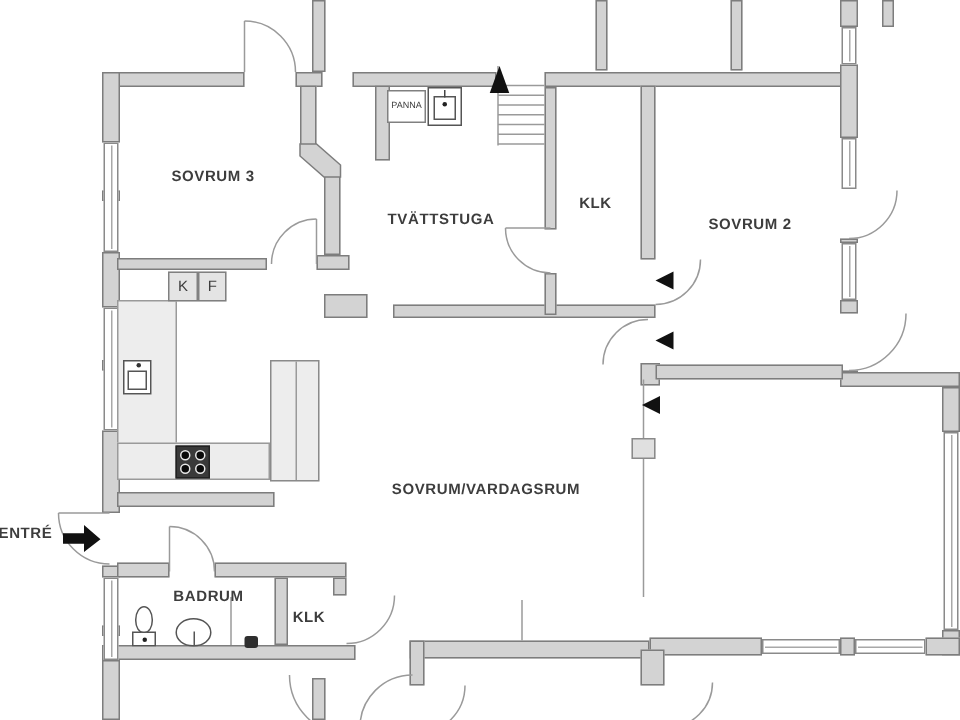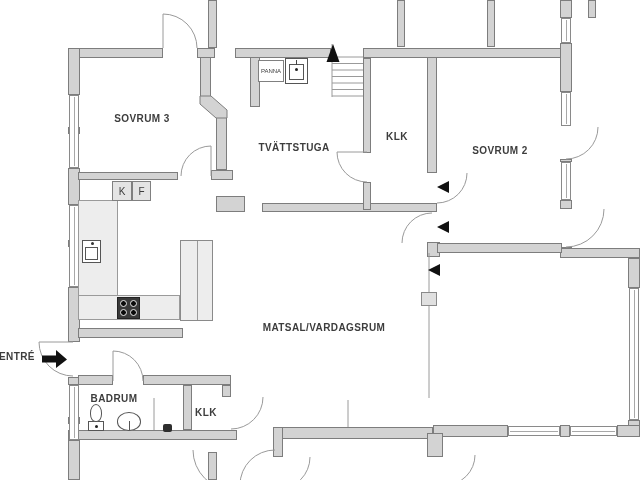--- a/index.html
+++ b/index.html
@@ -135,22 +135,22 @@
   <div class="fixture" style="left:90px;top:404px;width:12px;height:18px;border:1px solid #555;background:#fff;border-radius:50% 50% 45% 45%;"></div>
   <div class="fixture" style="left:117px;top:412px;width:24px;height:19px;border:1px solid #555;background:#fff;border-radius:50% 50% 48% 48%;">
     <div class="fixture" style="left:11px;top:8px;width:1px;height:9px;background:#555;"></div>
   </div>
   <div class="fixture" style="left:163px;top:424px;width:9px;height:8px;background:#2e2e2e;border-radius:2px;"></div>
 
   <div class="lbl" style="left:142px;top:118px;">SOVRUM 3</div>
   <div class="lbl" style="left:294px;top:147px;">TVÄTTSTUGA</div>
   <div class="lbl" style="left:397px;top:136px;">KLK</div>
   <div class="lbl" style="left:500px;top:150px;">SOVRUM 2</div>
-  <div class="lbl" style="left:324px;top:327px;">MATSAL/VARDAGSRUM</div>
-  <div class="lbl" style="left:114px;top:398px;">BADRUM</div>
+  <div class="lbl" style="left:324px;top:327px;">SOVRUM/VARDAGSRUM</div>
+  <div class="lbl" style="left:139px;top:398px;">BADRUM</div>
   <div class="lbl" style="left:206px;top:412px;">KLK</div>
   <div class="lbl" style="left:17px;top:356px;">ENTRÉ</div>
   <div class="panna-lbl" style="left:271px;top:71px;">PANNA</div>
 
   <svg class="overlay" width="640" height="480" viewBox="0 0 640 480">
     <g stroke="#9a9a9a" stroke-width="1" fill="none">
 
       <polygon points="200,96 211,96 227,110 227,118 216,118 200,104" fill="#d3d3d3" stroke="#7d7d7d"></polygon>
 
       <path d="M163,14 A34,34 0 0 1 197,48"></path>

